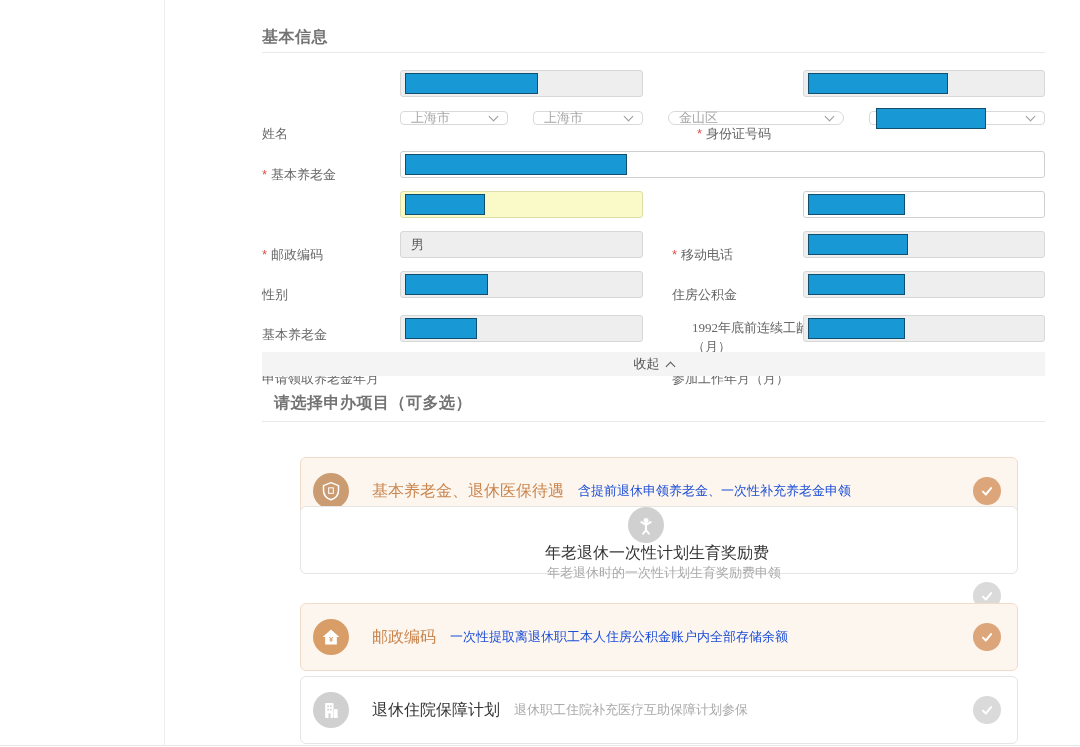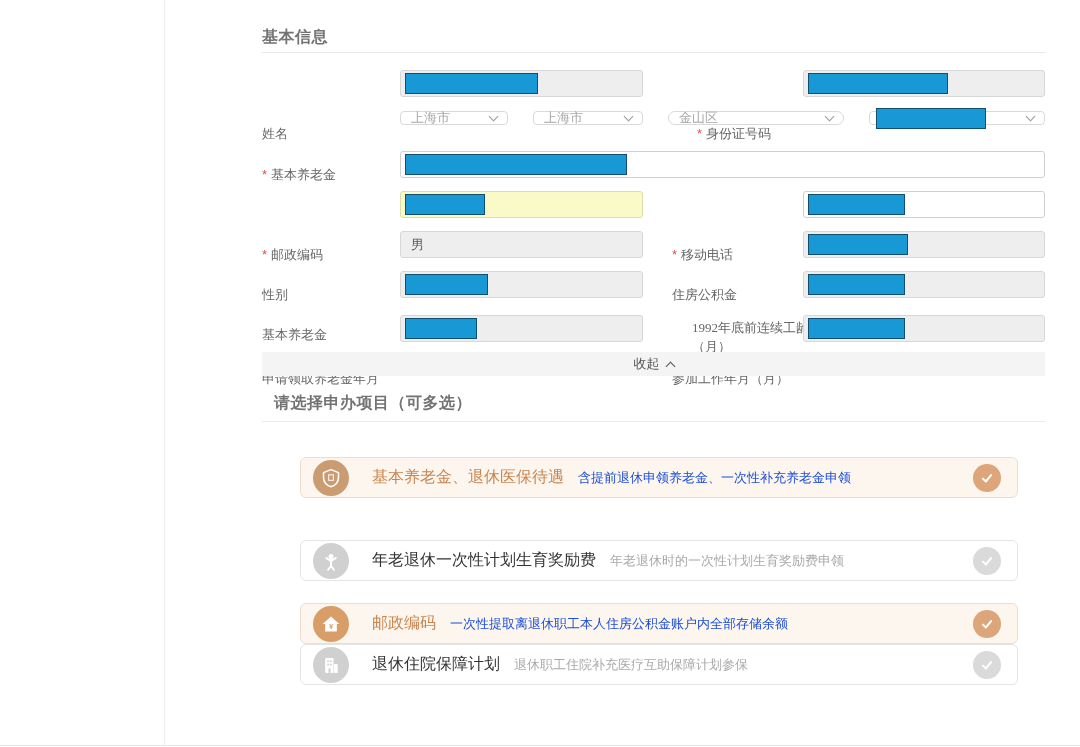--- a/index.html
+++ b/index.html
@@ -43,21 +43,21 @@
     position:absolute; left:262px; top:352px; width:783px; height:24px;
     background:#f4f4f4; display:flex; align-items:center; justify-content:center;
     font-size:13px; color:#555; cursor:pointer;
   }
   .chev-up {
     width:7px; height:7px; border-right:1.5px solid #555; border-bottom:1.5px solid #555;
     transform:rotate(225deg); margin-left:7px; margin-top:4px;
   }
 
   .card {
-    position:absolute; left:300px; width:718px; height:41px; border-radius:6px;
+    position:absolute; left:300px; width:718px; height:68px; border-radius:6px;
     display:flex; align-items:center; padding:0 16px 0 12px; cursor:pointer;
     background:#fff; border:1px solid #e5e5e5;
   }
   .card.selected { background:#fdf6ef; border-color:#f2dcc9; }
   .icon-circle {
     width:36px; height:36px; border-radius:50%; flex:none;
     display:flex; align-items:center; justify-content:center; margin-right:23px;
   }
   .icon-circle.bronze { background:#cb9c72; }
   .icon-circle.orange { background:#d99d68; }
@@ -167,21 +167,21 @@
     </div>
     <span class="card-title">基本养老金、退休医保待遇</span>
     <span class="card-desc">含提前退休申领养老金、一次性补充养老金申领</span>
     <div class="check-circle on">
       <svg width="14" height="14" viewBox="0 0 24 24">
           <polyline points="5,13 10,18 19,7" fill="none" stroke="#fff" stroke-width="3.4" stroke-linecap="round" stroke-linejoin="round"></polyline>
         </svg>
     </div>
   </div>
 
-  <div class="card" style="top:540px;">
+  <div class="card" style="top:506px;flex-direction:column;">
     <div class="icon-circle gray">
       <svg width="20" height="20" viewBox="0 0 24 24">
         <circle cx="12" cy="6.5" r="3" fill="#fff"></circle>
         <path d="M12 10.5 V18 M12 12 L6.5 8.5 M12 12 L17.5 8.5 M12 18 L8.5 22.5 M12 18 L15.5 22.5" fill="none" stroke="#fff" stroke-width="2.4" stroke-linecap="round"></path>
       </svg>
     </div>
     <span class="card-title">年老退休一次性计划生育奖励费</span>
     <span class="card-desc">年老退休时的一次性计划生育奖励费申领</span>
     <div class="check-circle">
       <svg width="14" height="14" viewBox="0 0 24 24">
@@ -199,21 +199,21 @@
     </div>
     <span class="card-title">邮政编码</span>
     <span class="card-desc">一次性提取离退休职工本人住房公积金账户内全部存储余额</span>
     <div class="check-circle on">
       <svg width="14" height="14" viewBox="0 0 24 24">
           <polyline points="5,13 10,18 19,7" fill="none" stroke="#fff" stroke-width="3.4" stroke-linecap="round" stroke-linejoin="round"></polyline>
         </svg>
     </div>
   </div>
 
-  <div class="card" style="top:644px;font-family:Liberation Mono, monospace;">
+  <div class="card" style="top:676px;font-family:Liberation Mono, monospace;">
     <div class="icon-circle gray">
       <svg width="20" height="20" viewBox="0 0 24 24">
         <rect x="5" y="3.5" width="10" height="18" rx="1" fill="#fff"></rect>
         <rect x="15.5" y="11" width="4.5" height="10.5" fill="#fff"></rect>
         <rect x="7.5" y="6.5" width="2" height="2" fill="#d0d0d0"></rect>
         <rect x="10.8" y="6.5" width="2" height="2" fill="#d0d0d0"></rect>
         <rect x="7.5" y="10.5" width="2" height="2" fill="#d0d0d0"></rect>
         <rect x="10.8" y="10.5" width="2" height="2" fill="#d0d0d0"></rect>
         <rect x="9" y="16" width="2.4" height="5.5" fill="#d0d0d0"></rect>
       </svg>

